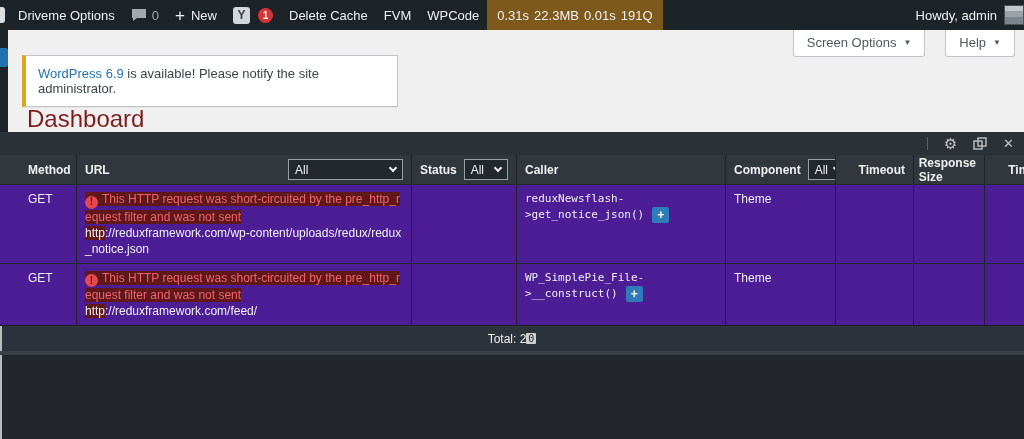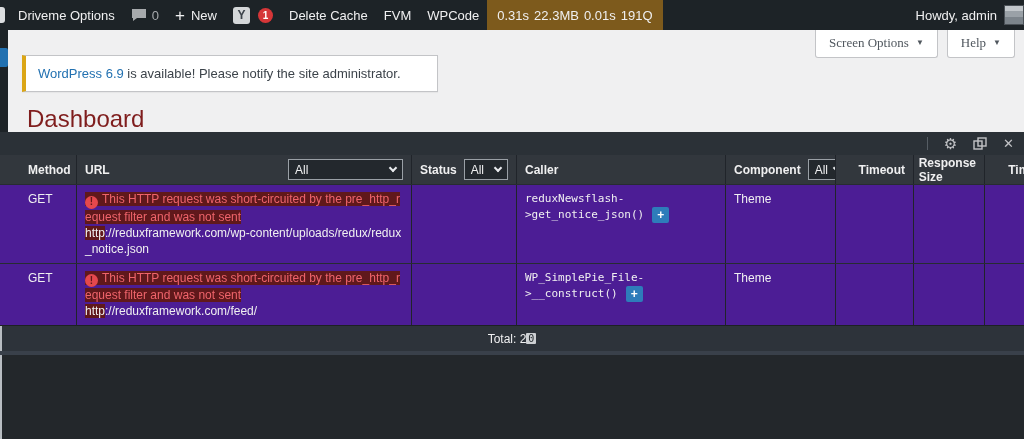--- a/index.html
+++ b/index.html
@@ -30,25 +30,25 @@
   .qmark{ width:14px; height:14px; border-radius:50%; background:#c3c7cb; color:#2c3338;
     font-size:10px; font-weight:700; display:flex; align-items:center; justify-content:center; }
   .ab-right{ display:flex; align-items:center; gap:7px; height:100%; padding-left:8px; cursor:pointer; }
   .avatar{ width:20px; height:20px; border:1px solid #4a5056;
     background:linear-gradient(180deg,#c2c7cb 0 30%, #9aa1a7 30% 60%, #7c848b 60% 100%); }
 
   
   .content{ position:absolute; top:30px; left:0; right:0; height:102px; background:#f0f0f1; overflow:hidden; }
   .side-sliver{ position:absolute; left:0; top:0; bottom:0; width:8px; background:#1d2327; }
   .side-active{ position:absolute; left:0; top:18px; width:8px; height:19px; background:#2271b1; border-radius:0 2px 2px 0; cursor:pointer; }
-  .screen-tabs{ position:absolute; top:0; right:9px; display:flex; gap:9px;font-family:Liberation Serif, serif; }
+  .screen-tabs{ position:absolute; top:0; right:9px; display:flex; gap:20px; }
   .meta-btn{ background:#fff; border:1px solid #c3c4c7; border-top:none; border-radius:0 0 3px 3px;
     color:#50575e; font-size:13px; font-family:inherit; padding:5px 13px 6px; display:flex; align-items:center; gap:7px; cursor:pointer; }
   .caret{ font-size:8px; line-height:1; color:#50575e; }
-  .notice{ position:absolute; left:22px; top:25px; width:416px; background:#fff;
+  .notice{ position:absolute; left:22px; top:25px; width:376px; background:#fff;
     border:1px solid #c3c4c7; border-left:4px solid #dba617; padding:10px 12px;
     font-size:13px; color:#3c434a; box-shadow:0 1px 1px rgba(0,0,0,.04); }
   .notice a{ color:#2271b1; cursor:pointer; }
   .page-title{ position:absolute; left:27px; top:74px; font-size:24px; font-weight:400; color:#7f1d1d; line-height:30px; }
 
   
   .qm-panel{ position:absolute; top:132px; left:0; right:0; bottom:0;
     background:#23272b; color:#f0f0f1; font-size:12px; display:flex; flex-direction:column; }
   .qm-titlebar{ height:23px; flex:0 0 23px; background:#2b3137; display:flex; align-items:center;
     justify-content:flex-end; gap:16px; padding-right:10px; }

